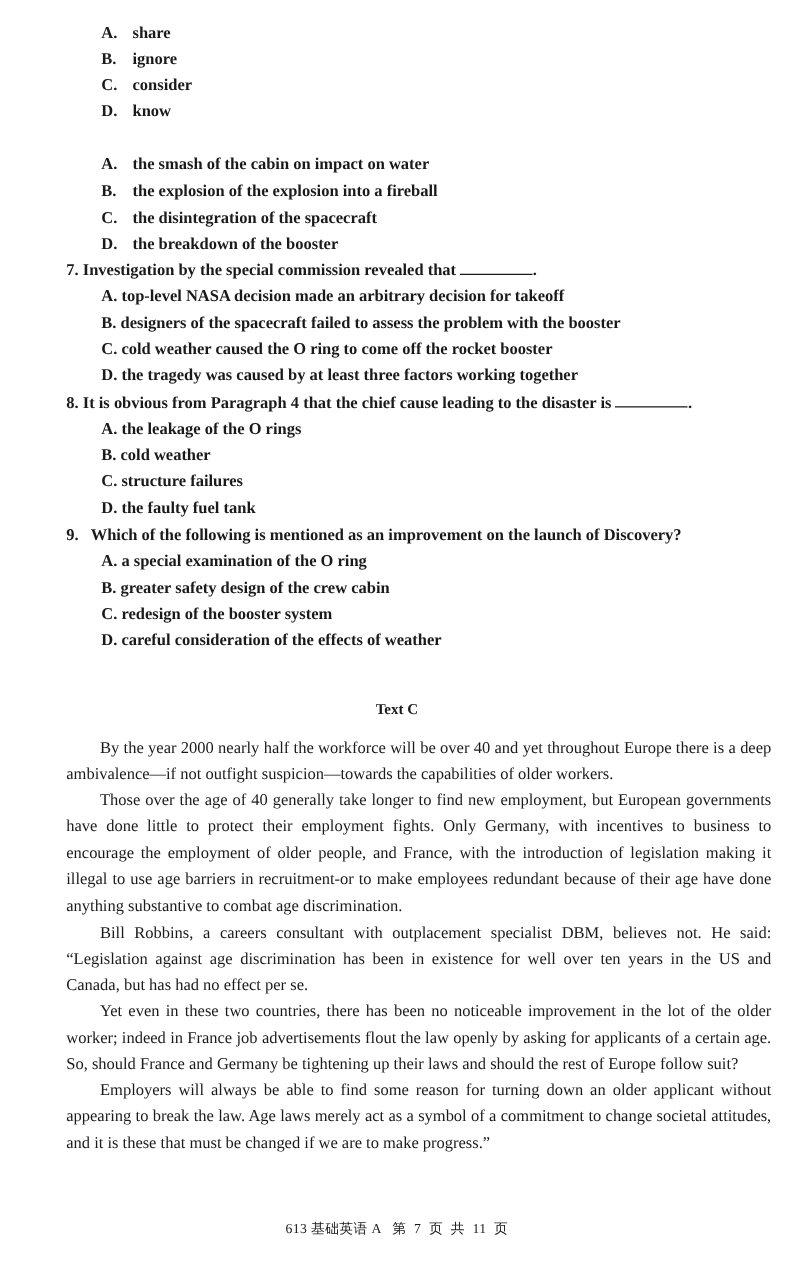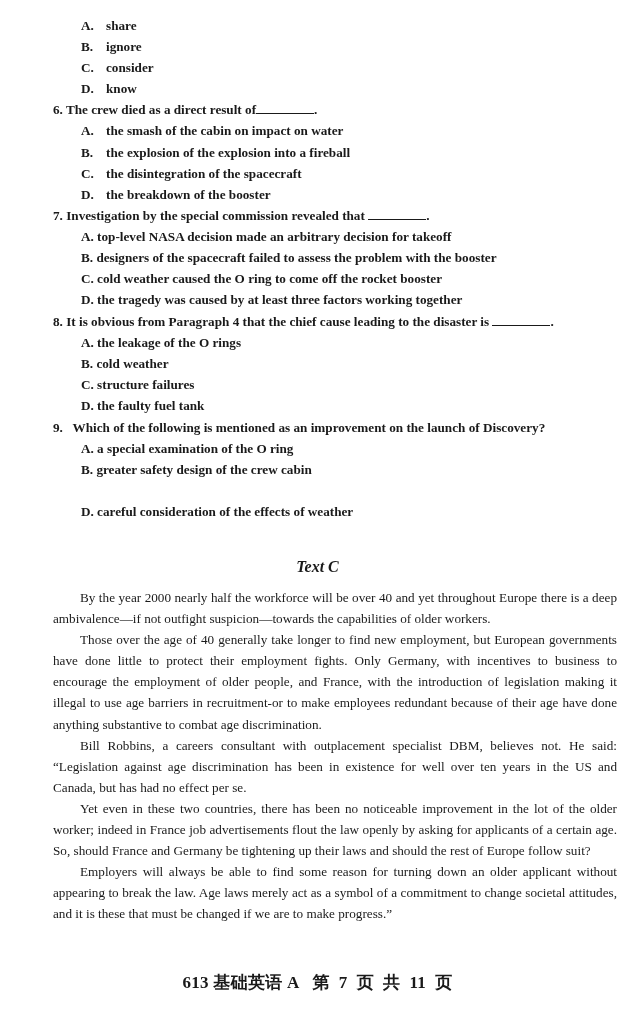--- a/index.html
+++ b/index.html
@@ -9,64 +9,64 @@
       color: #1a1a1a; font-size: 13.2px;
     }
     .page { position: absolute; left: 0; top: 0; width: 635px; height: 1027px; }
     .line { position: absolute; white-space: nowrap; line-height: 16px; font-weight: bold; }
     .opt-letter { display: inline-block; width: 25px; }
     .question { left: 53px; }
     .opt-spaced { left: 81px; }
     .opt-plain { left: 81px; }
     .title {
       position: absolute; left: 0; width: 635px; top: 556px; text-align: center;
-      font-weight: bold; font-size: 16px; line-height: 22px; font-style: italic;
+      font-weight: bold; font-size: 12px; line-height: 22px;
     }
     .para {
       position: absolute; left: 53px; width: 564px;
       line-height: 21.1px; text-align: justify; text-align-last: left;
     }
     .para p { margin: 0; text-indent: 27px; }
     .footer {
       position: absolute; left: 0; width: 635px; top: 976px; text-align: center;
-      font-size: 17px; line-height: 14px; letter-spacing: 0.3px; font-weight: bold;
+      font-size: 11px; line-height: 14px; letter-spacing: 0.3px;
     }
     .blank { display: inline-block; width: 58px; border-bottom: 1px solid #1a1a1a; height: 11px; vertical-align: baseline; }
   </style>
 </head>
 <body>
 
 <div class="page">
 
   <div class="line opt-spaced" style="top:18px"><span class="opt-letter">A.</span><span>share</span></div>
   <div class="line opt-spaced" style="top:39px"><span class="opt-letter">B.</span><span>ignore</span></div>
   <div class="line opt-spaced" style="top:60px"><span class="opt-letter">C.</span><span>consider</span></div>
   <div class="line opt-spaced" style="top:81px"><span class="opt-letter">D.</span><span>know</span></div>
 
-  <div class="line question" style="top:102px"><span>6. The crew died as a direct result of</span><span class="blank"></span><span>.</span></div>
   <div class="line opt-spaced" style="top:123px"><span class="opt-letter">A.</span><span>the smash of the cabin on impact on water</span></div>
   <div class="line opt-spaced" style="top:145px"><span class="opt-letter">B.</span><span>the explosion of the explosion into a fireball</span></div>
   <div class="line opt-spaced" style="top:187px"><span class="opt-letter">D.</span><span>the breakdown of the booster</span></div>
   <div class="line opt-spaced" style="top:166px"><span class="opt-letter">C.</span><span>the disintegration of the spacecraft</span></div>
 
   <div class="line question" style="top:208px"><span>7. Investigation by the special commission revealed that</span> <span class="blank"></span><span>.</span></div>
   <div class="line opt-plain" style="top:229px">A. top-level NASA decision made an arbitrary decision for takeoff</div>
   <div class="line opt-plain" style="top:271px">C. cold weather caused the O ring to come off the rocket booster</div>
   <div class="line opt-plain" style="top:250px">B. designers of the spacecraft failed to assess the problem with the booster</div>
   <div class="line opt-plain" style="top:292px">D. the tragedy was caused by at least three factors working together</div>
 
   <div class="line question" style="top:314px"><span>8. It is obvious from Paragraph 4 that the chief cause leading to the disaster is</span> <span class="blank"></span><span>.</span></div>
   <div class="line opt-plain" style="top:335px">A. the leakage of the O rings</div>
   <div class="line opt-plain" style="top:356px">B. cold weather</div>
   <div class="line opt-plain" style="top:377px">C. structure failures</div>
   <div class="line opt-plain" style="top:398px">D. the faulty fuel tank</div>
 
   <div class="line question" style="top:420px; white-space:pre">9.   Which of the following is mentioned as an improvement on the launch of Discovery?</div>
   <div class="line opt-plain" style="top:441px">A. a special examination of the O ring</div>
   <div class="line opt-plain" style="top:462px">B. greater safety design of the crew cabin</div>
+  <div class="line opt-plain" style="top:483px">C. redesign of the booster system</div>
   <div class="line opt-plain" style="top:504px">D. careful consideration of the effects of weather</div>
 
   <div class="title">Text C</div>
 
   <div class="para" style="top:587px">
     <p>By the year 2000 nearly half the workforce will be over 40 and yet throughout Europe there is a deep ambivalence—if not outfight suspicion—towards the capabilities of older workers.</p>
     <p>Those over the age of 40 generally take longer to find new employment, but European governments have done little to protect their employment fights. Only Germany, with incentives to business to encourage the employment of older people, and France, with the introduction of legislation making it illegal to use age barriers in recruitment-or to make employees redundant because of their age have done anything substantive to combat age discrimination.</p>
     <p>Bill Robbins, a careers consultant with outplacement specialist DBM, believes not. He said: “Legislation against age discrimination has been in existence for well over ten years in the US and Canada, but has had no effect per se.</p>
     <p>Yet even in these two countries, there has been no noticeable improvement in the lot of the older worker; indeed in France job advertisements flout the law openly by asking for applicants of a certain age. So, should France and Germany be tightening up their laws and should the rest of Europe follow suit?</p>
     <p>Employers will always be able to find some reason for turning down an older applicant without appearing to break the law. Age laws merely act as a symbol of a commitment to change societal attitudes, and it is these that must be changed if we are to make progress.”</p>

